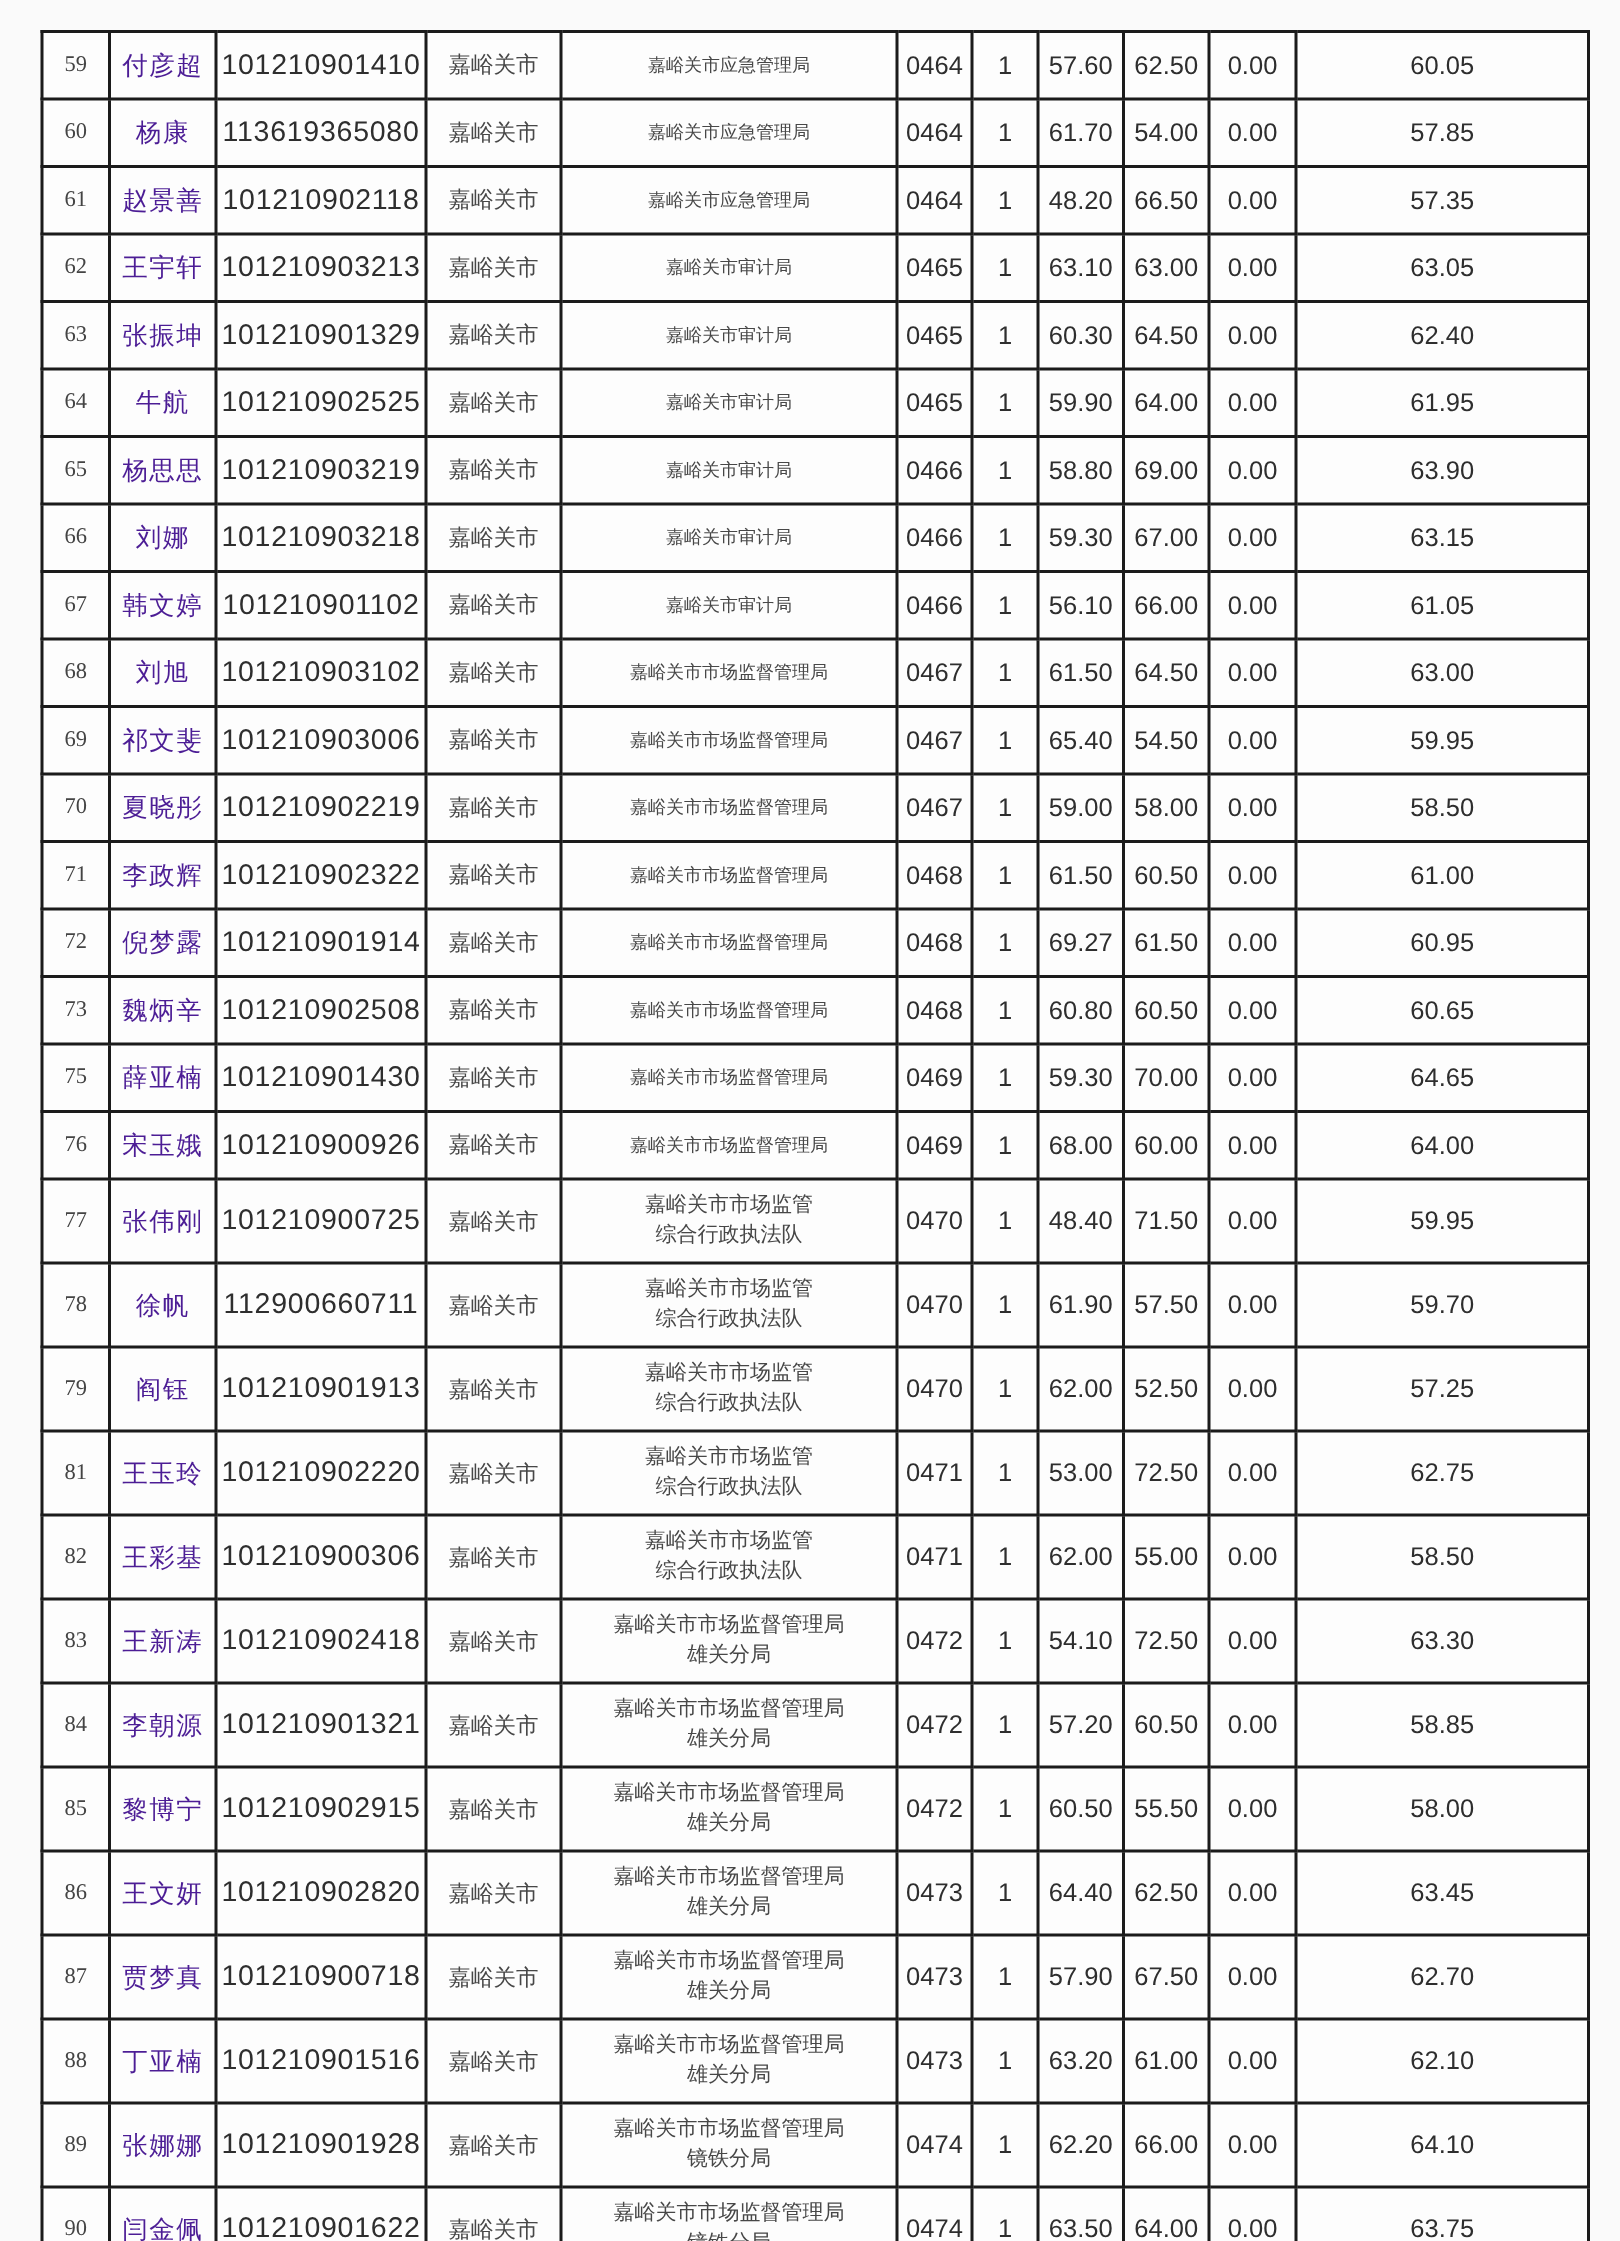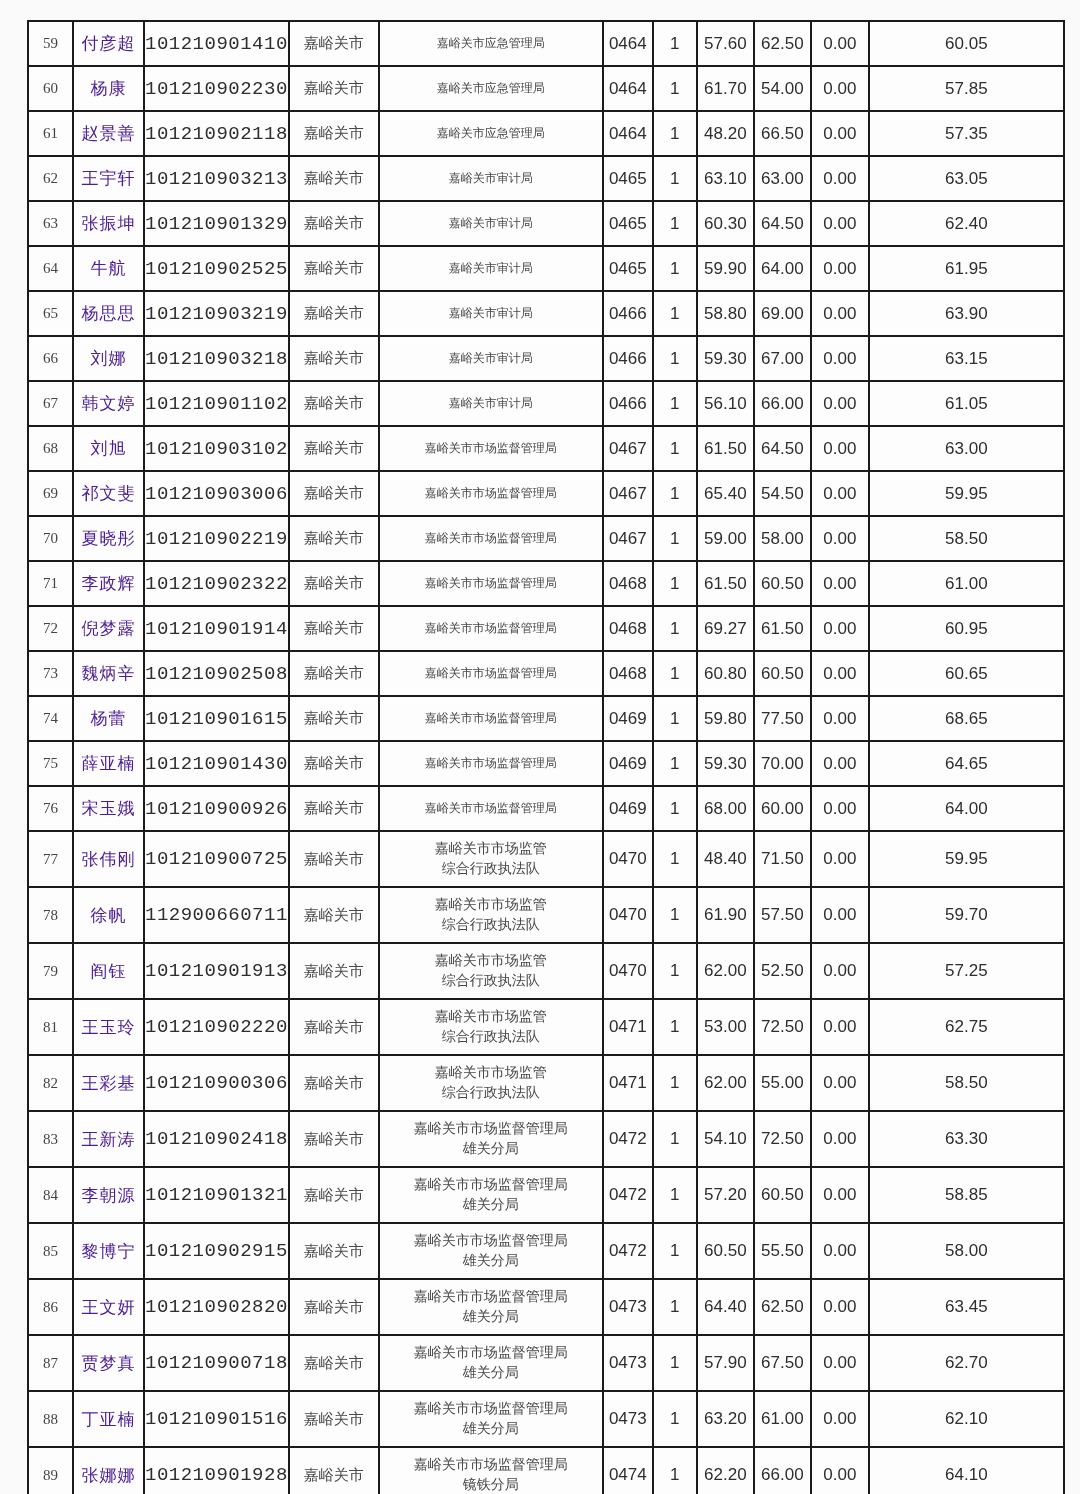--- a/index.html
+++ b/index.html
@@ -39,21 +39,21 @@
     font-size: 15px;
     color: #444;
   }
   .td-name {
     font-family: "Liberation Serif", serif;
     font-size: 17px;
     letter-spacing: 1px;
     color: #4c1d95;
   }
   .td-id {
-    font-family: Liberation Mono, monospace;
+    font-family: Liberation Sans, sans-serif;
     font-size: 19px;
     letter-spacing: 0.5px;
     color: #2e2e2e;
   }
   .td-city {
     font-family: Liberation Sans, sans-serif;
     font-size: 15px;
     color: #474747;
   }
   .td-dept {
@@ -101,21 +101,21 @@
           <td class="td-code">0464</td>
           <td class="td-count">1</td>
           <td class="td-score">57.60</td>
           <td class="td-score">62.50</td>
           <td class="td-score">0.00</td>
           <td class="td-total">60.05</td>
         </tr>
         <tr class="single">
           <td class="td-no">60</td>
           <td class="td-name">杨康</td>
-          <td class="td-id">101210902230</td>
+          <td class="td-id">113619365080</td>
           <td class="td-city">嘉峪关市</td>
           <td class="td-dept">
             <div>嘉峪关市应急管理局</div>
           </td>
           <td class="td-code">0464</td>
           <td class="td-count">1</td>
           <td class="td-score">61.70</td>
           <td class="td-score">54.00</td>
           <td class="td-score">0.00</td>
           <td class="td-total">57.85</td>
@@ -307,35 +307,20 @@
           <td class="td-city">嘉峪关市</td>
           <td class="td-dept">
             <div>嘉峪关市市场监督管理局</div>
           </td>
           <td class="td-code">0468</td>
           <td class="td-count">1</td>
           <td class="td-score">60.80</td>
           <td class="td-score">60.50</td>
           <td class="td-score">0.00</td>
           <td class="td-total">60.65</td>
-        </tr>
-        <tr class="single">
-          <td class="td-no">74</td>
-          <td class="td-name">杨蕾</td>
-          <td class="td-id">101210901615</td>
-          <td class="td-city">嘉峪关市</td>
-          <td class="td-dept">
-            <div>嘉峪关市市场监督管理局</div>
-          </td>
-          <td class="td-code">0469</td>
-          <td class="td-count">1</td>
-          <td class="td-score">59.80</td>
-          <td class="td-score">77.50</td>
-          <td class="td-score">0.00</td>
-          <td class="td-total">68.65</td>
         </tr>
         <tr class="single">
           <td class="td-no">75</td>
           <td class="td-name">薛亚楠</td>
           <td class="td-id">101210901430</td>
           <td class="td-city">嘉峪关市</td>
           <td class="td-dept">
             <div>嘉峪关市市场监督管理局</div>
           </td>
           <td class="td-code">0469</td>

